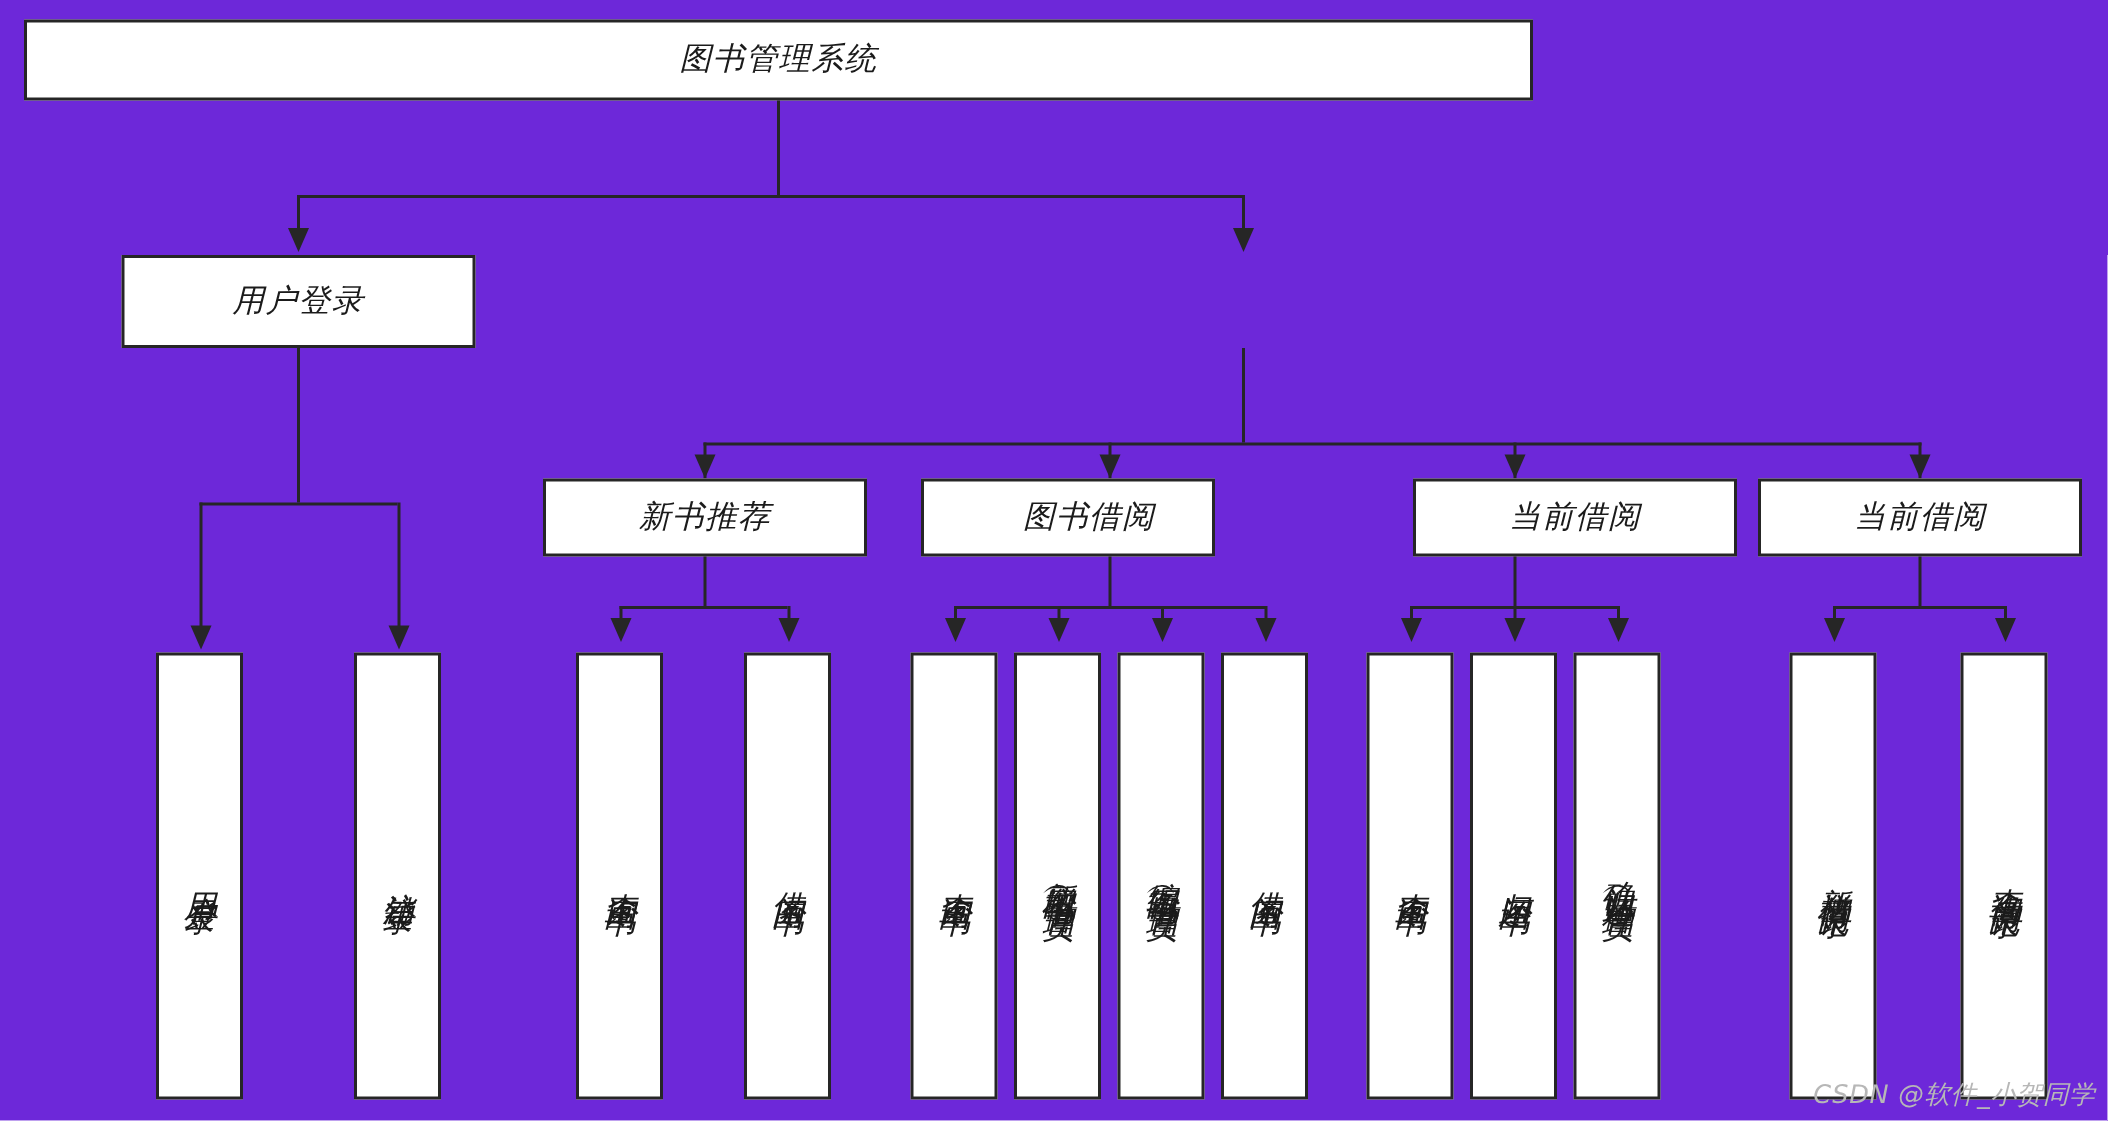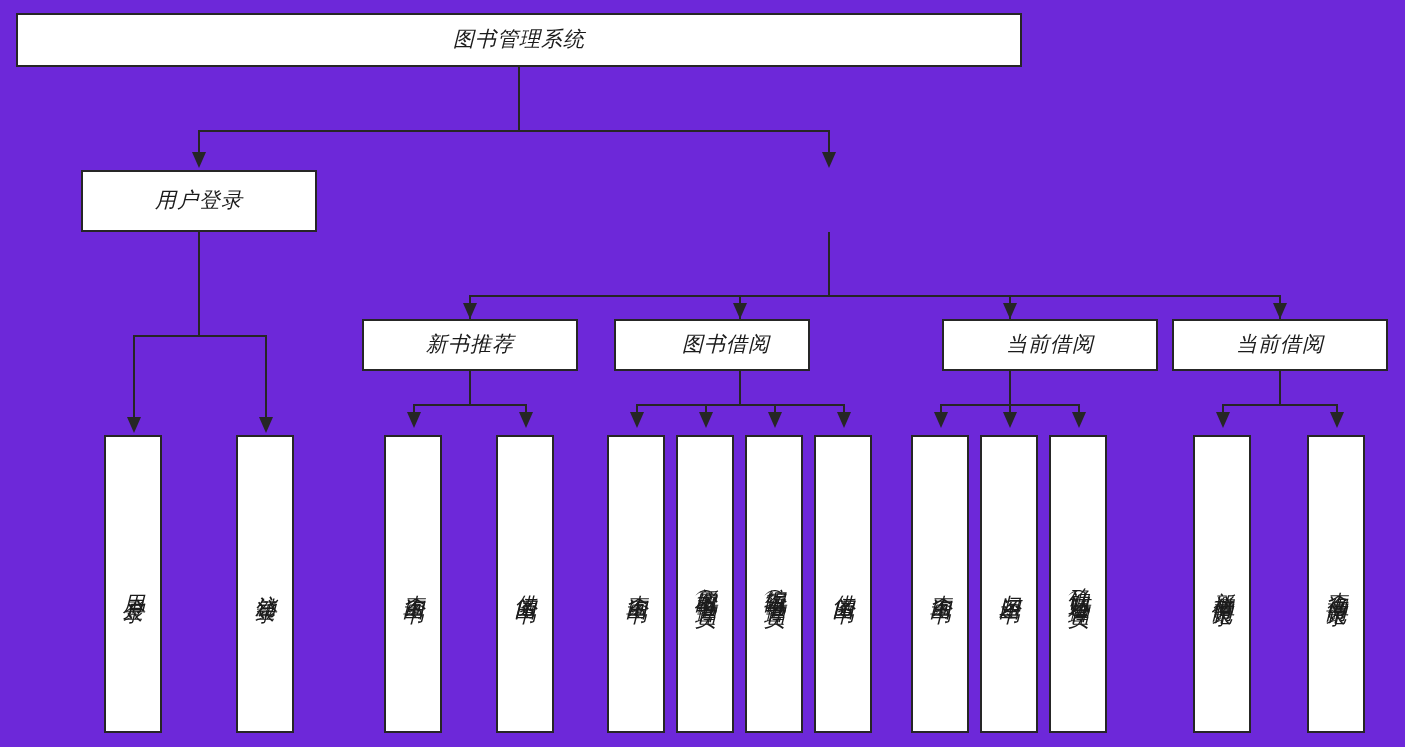--- a/index.html
+++ b/index.html
@@ -197,14 +197,15 @@
     <span class="label">确认归还（管理员）</span>
   </div>
 
   <div class="node vert" style="left:1193px; top:435px; width:58px; height:298px;">
     <span class="label">新增借阅记录</span>
   </div>
   <div class="node vert" style="left:1307px; top:435px; width:58px; height:298px;">
     <span class="label">查询借阅记录</span>
   </div>
 
+  <div class="watermark">CSDN @软件_小贺同学</div>
 
 </div>
 
 </body></html>

